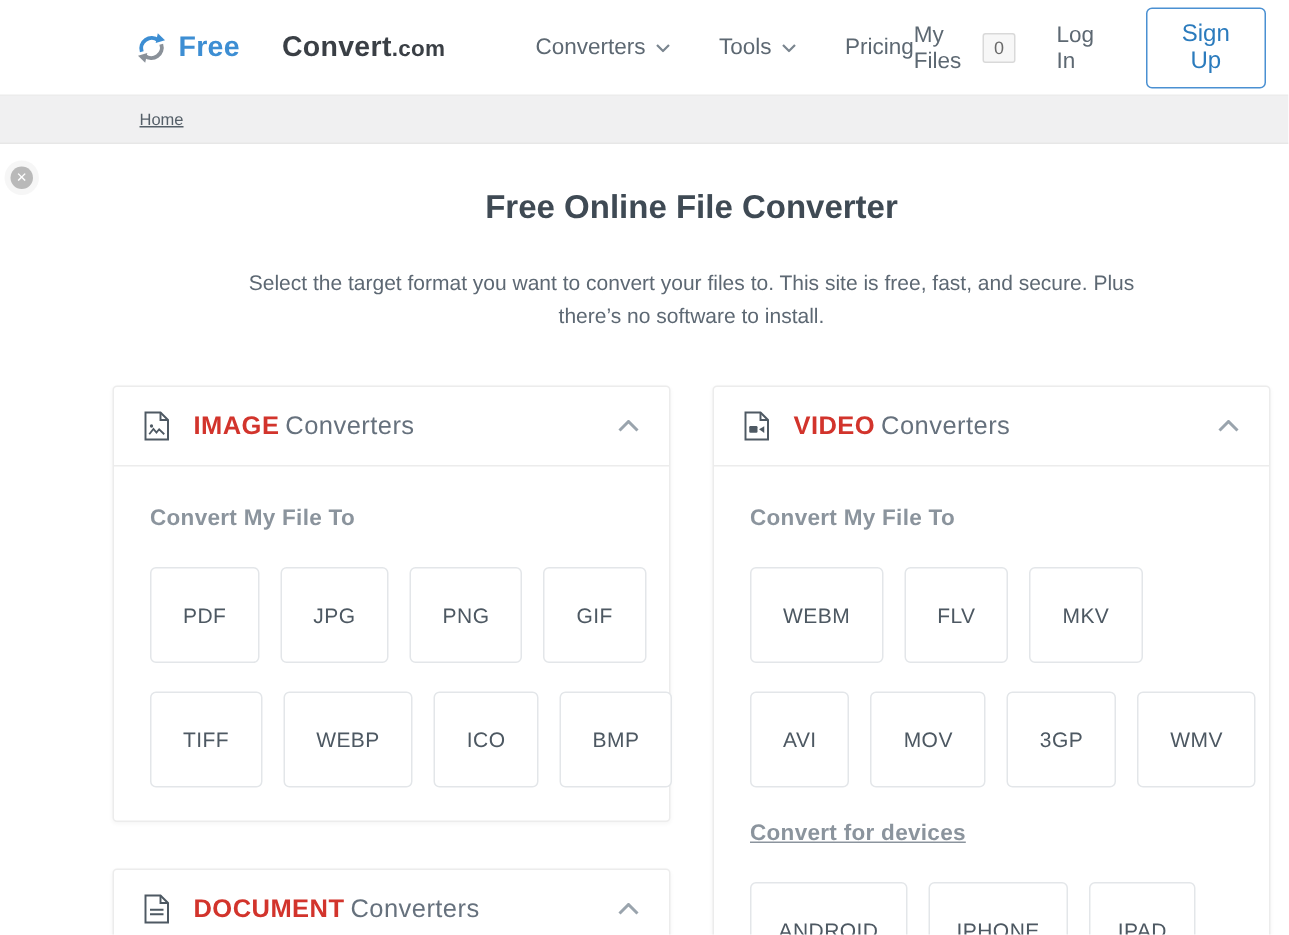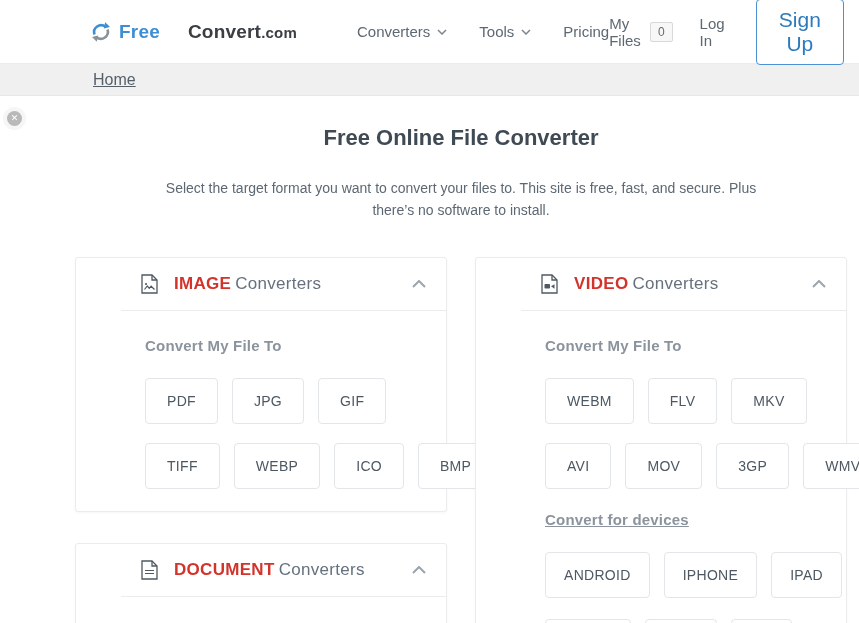--- a/index.html
+++ b/index.html
@@ -17,62 +17,62 @@
   .mainnav { display:flex; align-items:center; gap:32px; margin-left:60px;
     color:#5d6872; font-size:15px; }
   .nav-item { display:flex; align-items:center; gap:7px; cursor:pointer; }
   .nav-right { margin-left:auto; display:flex; align-items:center; gap:27px;
     color:#5d6872; font-size:15px; }
   .myfiles { display:flex; align-items:center; cursor:pointer;justify-content:center; }
   .badge { border:1px solid #d9d9d9; background:#f7f7f7; color:#6a6a6a;
     font-size:12px; padding:2px 7px; border-radius:2px; margin-left:9px; }
   .login { cursor:pointer; }
   .signup-btn { color:#2b7bbd; background:#fff; border:1px solid #4a90d2;
-    border-radius:4px; padding:8px 17px; font-size:21px; cursor:pointer;
+    border-radius:4px; padding:8px 17px; font-size:16px; cursor:pointer;
     font-family:inherit; }
 
   
   .breadcrumb-bar { height:32px; background:#f0f0f1; border-bottom:1px solid #e7e7e7;
     display:flex; align-items:center; padding-left:93px; }
-  .breadcrumb-link { font-size:16px; color:#555f68; text-decoration:underline;
+  .breadcrumb-link { font-size:11px; color:#555f68; text-decoration:underline;
     cursor:pointer; }
 
   
   .close-fab { position:absolute; left:7px; top:111px; width:15px; height:15px;
     border-radius:50%; background:#b9b9b9; color:#fff; font-size:9px; line-height:1;
     display:flex; align-items:center; justify-content:center; cursor:pointer;
     box-shadow:0 0 0 4px rgba(230,230,230,.35); }
 
   
   .content { width:772px; margin-left:75px; }
   .hero-title { margin-top:29px; text-align:center; font-size:22px;
     font-weight:700; color:#3f4a54; }
   .hero-sub { margin:26px auto 0; max-width:625px; text-align:center;
     font-size:14px; line-height:22px; color:#5d6873; }
 
   
   .cols { display:flex; gap:28px; margin-top:36px; align-items:flex-start; }
   .col { width:372px; flex:none; }
   .card { background:#fff; border:1px solid #ececec; border-radius:3px;
-    box-shadow:0 1px 3px rgba(0,0,0,.04);padding-left:45px; }
+    box-shadow:0 1px 3px rgba(0,0,0,.04); }
   .card.second { margin-top:31px; }
   .card-header { display:flex; align-items:center; height:53px; padding:0 20px;
     border-bottom:1px solid #ececec; cursor:pointer; }
   .card-title { font-size:17px; margin-left:16px; font-weight:700; color:#d2342c;
     letter-spacing:.3px; }
   .card-title .suffix { color:#66717d; font-weight:400; margin-left:4px; }
   .chev-wrap { margin-left:auto; display:flex; align-items:center; }
   .card-body { padding:26px 24px 22px; }
   .section-heading { font-size:15px; font-weight:700; color:#8b949d;
     letter-spacing:.2px; }
   .section-heading.devices { margin-top:22px;text-decoration:underline; }
   .btn-row { display:flex; gap:14px; margin-top:19px; }
   .section-heading + .btn-row { margin-top:24px; }
   .btn-row.partial { margin-top:21px; }
-  .fmt-btn { height:46px; padding:0 21px; background:#fff; border:1px solid #e3e6e9;
+  .fmt-btn { height:64px; padding:0 21px; background:#fff; border:1px solid #e3e6e9;
     border-radius:4px; font-size:14px; color:#4d5862; font-family:inherit;
     cursor:pointer; letter-spacing:.3px; }
   .fmt-btn.device { padding:0 18px; }
   .pw1 { width:86px; } .pw2 { width:72px; } .pw3 { width:61px; }
   svg { display:block; }
 </style>
 </head>
 <body>
 
 <header class="navbar">
@@ -149,20 +149,21 @@
             <svg width="14" height="8" viewBox="0 0 14 8">
                 <path d="M1 7 L7 1 L13 7" stroke="#9aa4ad" stroke-width="2" fill="none"></path>
               </svg>
           </span>
         </div>
         <div class="card-body">
           <h3 class="section-heading">Convert My File To</h3>
           <div class="btn-row">
             <button class="fmt-btn">PDF</button>
             <button class="fmt-btn">JPG</button>
+            <button class="fmt-btn">PNG</button>
             <button class="fmt-btn">GIF</button>
           </div>
           <div class="btn-row">
             <button class="fmt-btn">TIFF</button>
             <button class="fmt-btn">WEBP</button>
             <button class="fmt-btn">ICO</button>
             <button class="fmt-btn">BMP</button>
           </div>
         </div>
       </section>

